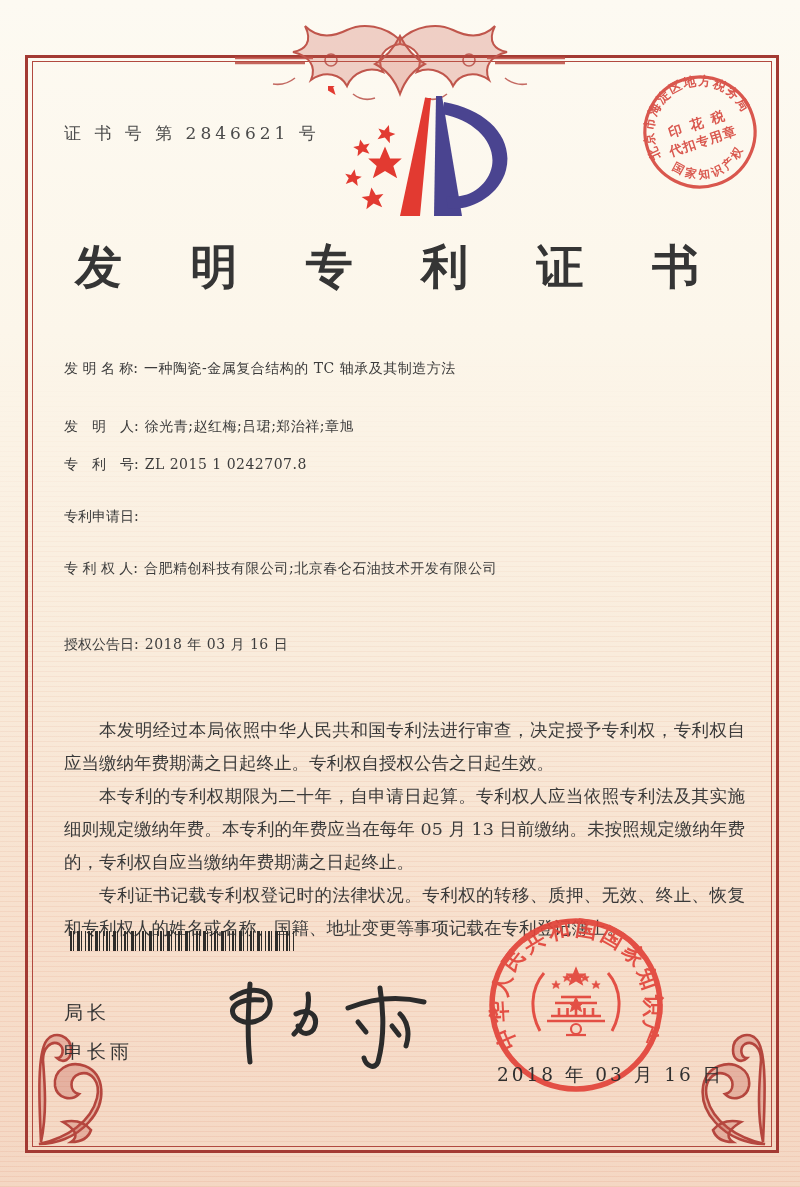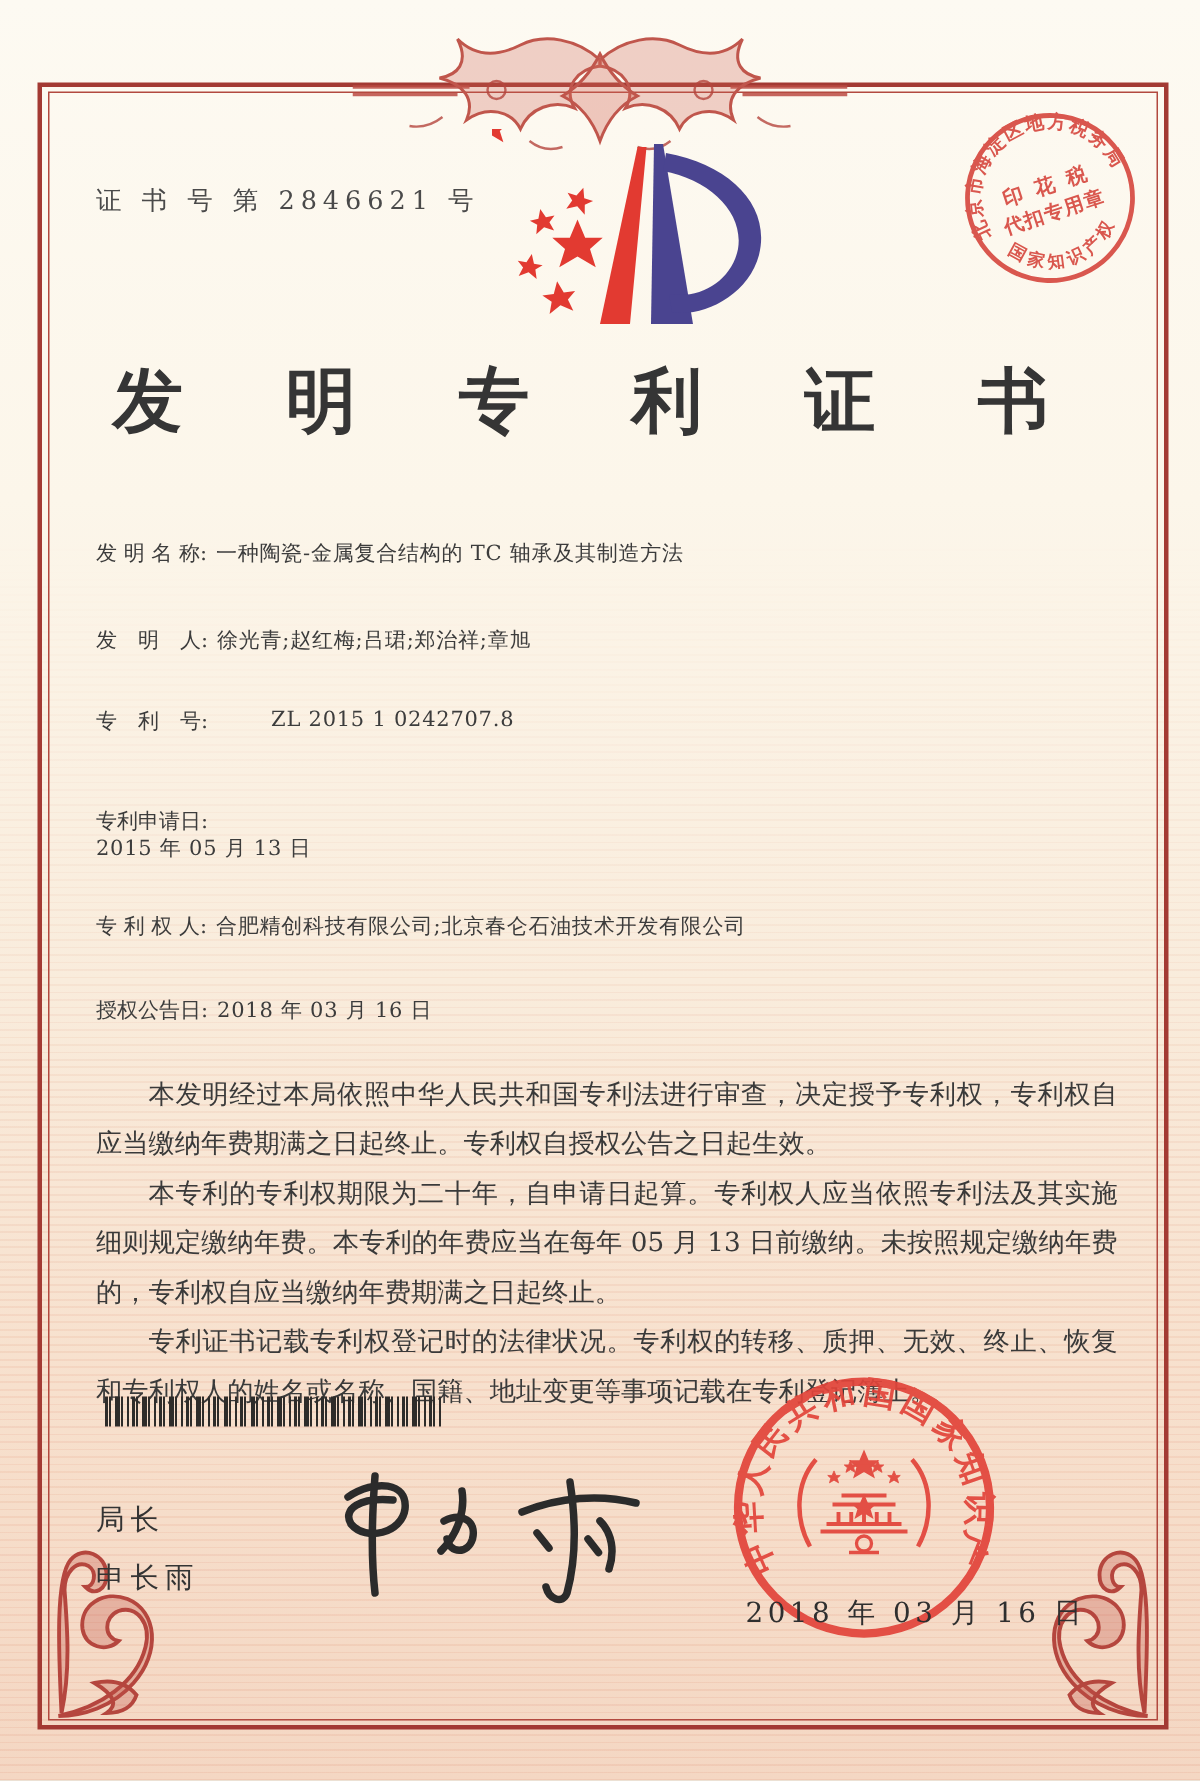--- a/index.html
+++ b/index.html
@@ -105,33 +105,32 @@
     </g>
   </svg>
 
   <div class="title">发 明 专 利 证 书</div>
 
   <div class="fields">
     <div class="row" style="margin-bottom:40px;">
       <span class="lab">发 明 名 称:</span>
       <span class="val">一种陶瓷-金属复合结构的 TC 轴承及其制造方法</span>
     </div>
-    <div class="row" style="margin-bottom:36px;justify-content:flex-end;">
+    <div class="row" style="margin-bottom:20px;justify-content:flex-end;">
       <span class="lab">发　明　人:</span>
       <span class="val">徐光青;赵红梅;吕珺;郑治祥;章旭</span>
     </div>
-    <div class="row" style="margin-bottom:49px;gap:36px;">
+    <div class="row" style="margin-bottom:34px;">
       <span class="lab">专　利　号:</span>
       <span class="val">ZL 2015 1 0242707.8</span>
     </div>
     <div class="row" style="margin-bottom:34px;flex-direction:column;">
       <span class="lab">专利申请日:</span>
-      <span class="val">2015 年 05 月 13 日</span>
-    </div>
-    <div class="row" style="margin-bottom:38px;align-items:flex-end;">
+    </div>
+    <div class="row" style="margin-bottom:58px;align-items:flex-end;">
       <span class="lab">专 利 权 人:</span>
       <span class="val">合肥精创科技有限公司;北京春仑石油技术开发有限公司</span>
     </div>
     <div class="row">
       <span class="lab">授权公告日:</span>
       <span class="val">2018 年 03 月 16 日</span>
     </div>
   </div>
 
   <div class="paras">

